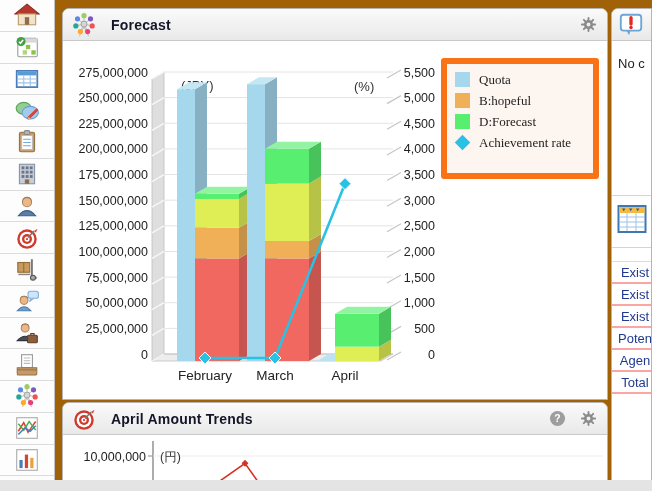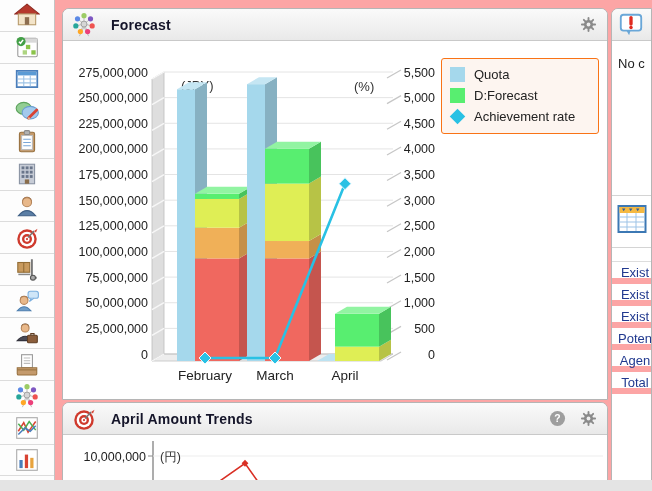--- a/index.html
+++ b/index.html
@@ -1,50 +1,50 @@
 <!DOCTYPE html>
 <html><head>
 <meta charset="utf-8">
 <style>
   html,body{margin:0;padding:0;background:#e4e4e4;}
   *{box-sizing:border-box;}
-  .stage{position:relative;width:652px;height:480px;overflow:hidden;background:#fca5a5;
+  .stage{position:relative;width:652px;height:480px;overflow:hidden;background:#a16207;
          font-family:"Liberation Sans",sans-serif;}
   
   .sidebar{position:absolute;left:0;top:0;width:55px;height:491px;background:#fdfdfd;
            border-right:1px solid #c4c4c4;display:flex;flex-direction:column;}
   .side-cell{height:31.75px;flex:none;border-bottom:1px solid #dcdcdc;display:flex;
              align-items:center;justify-content:center;cursor:pointer;}
   .side-cell svg{display:block;}
   
   .panel{position:absolute;background:#fff;border:1px solid #b5b5b5;border-radius:7px 7px 0 0;overflow:hidden;}
   .forecast{left:62px;top:8px;width:546px;height:392px;}
   .trends{left:62px;top:402px;width:546px;height:89px;}
   .phead{height:32px;background:linear-gradient(#fafafa,#e9e9e9);border-bottom:1px solid #c9c9c9;
          display:flex;align-items:center;padding:0 10px 0 6px;}
   .phead h1{font-size:14px;font-weight:bold;color:#15152a;margin:0 0 0 12px;letter-spacing:.2px;}
   .hicon{width:30px;height:30px;display:flex;align-items:center;justify-content:center;}
   .hbtn{margin-left:14px;display:flex;align-items:center;cursor:pointer;}
   .spacer{margin-left:auto;}
   svg text{font-family:"Liberation Sans",sans-serif;}
   
   .legend{position:absolute;right:8px;top:49px;width:158px;background:#fdf5f0;
-          border:1px solid #f97316;border-radius:3px;padding:5px 8px 6px 8px;}
+          border:6px solid #f97316;border-radius:3px;padding:5px 8px 20px 8px;font-family:Liberation Serif, serif;}
   .leg-item{display:flex;align-items:center;height:21px;font-size:13px;color:#222;}
   .leg-sw{width:15px;height:15px;flex:none;margin-right:9px;}
   .leg-sw.diamond{width:11px;height:11px;transform:rotate(45deg);margin:0 11px 0 2px;}
   
   .rpanel{position:absolute;left:611px;top:8px;width:41px;height:483px;background:#fff;
           border:1px solid #b5b5b5;border-radius:7px 0 0 0;overflow:hidden;text-align:center;}
   .rpanel .phead{padding:0 0 0 4px;}
   .no-data{position:absolute;left:6px;top:47px;font-size:13px;color:#222;white-space:nowrap;}
   .sep{position:absolute;left:0;width:41px;height:1px;background:#d4d4d4;}
   .table-ic{position:absolute;left:5px;top:194px;}
   .rlinks{position:absolute;left:0;top:252px;width:41px;border-top:1px solid #ddd;}
-  .rlink{height:22px;line-height:22px;border-bottom:6px solid #fca5a5;color:#21398f;font-size:13px;
+  .rlink{height:22px;line-height:22px;border-bottom:2px solid #fca5a5;color:#21398f;font-size:13px;
          padding-left:5px;white-space:nowrap;cursor:pointer;}
 </style>
 </head>
 <body>
 
 <div class="stage">
 
   <nav class="sidebar" id="sidebar">
       <div class="side-cell">
         <span>
@@ -360,20 +360,24 @@
           <polygon points="212,311 218,317 212,323 206,317" fill="#29c1e4" stroke="#eafaff" stroke-width="1"></polygon>
           <polygon points="282,136.67272727272726 288,142.67272727272726 282,148.67272727272726 276,142.67272727272726" fill="#29c1e4" stroke="#eafaff" stroke-width="1"></polygon>
         </g>
       </svg>
     <div class="legend" id="legend">
         <div class="leg-item">
           <span class="leg-sw" style="background: rgb(165, 216, 236);"></span>
           <span>Quota</span>
         </div>
         <div class="leg-item">
+          <span class="leg-sw" style="background: rgb(240, 176, 88);"></span>
+          <span>B:hopeful</span>
+        </div>
+        <div class="leg-item">
           <span class="leg-sw" style="background: rgb(88, 238, 112);"></span>
           <span>D:Forecast</span>
         </div>
         <div class="leg-item">
           <span class="leg-sw diamond" style="background: rgb(41, 193, 228);"></span>
           <span>Achievement rate</span>
         </div>
       </div>
   </section>
 

